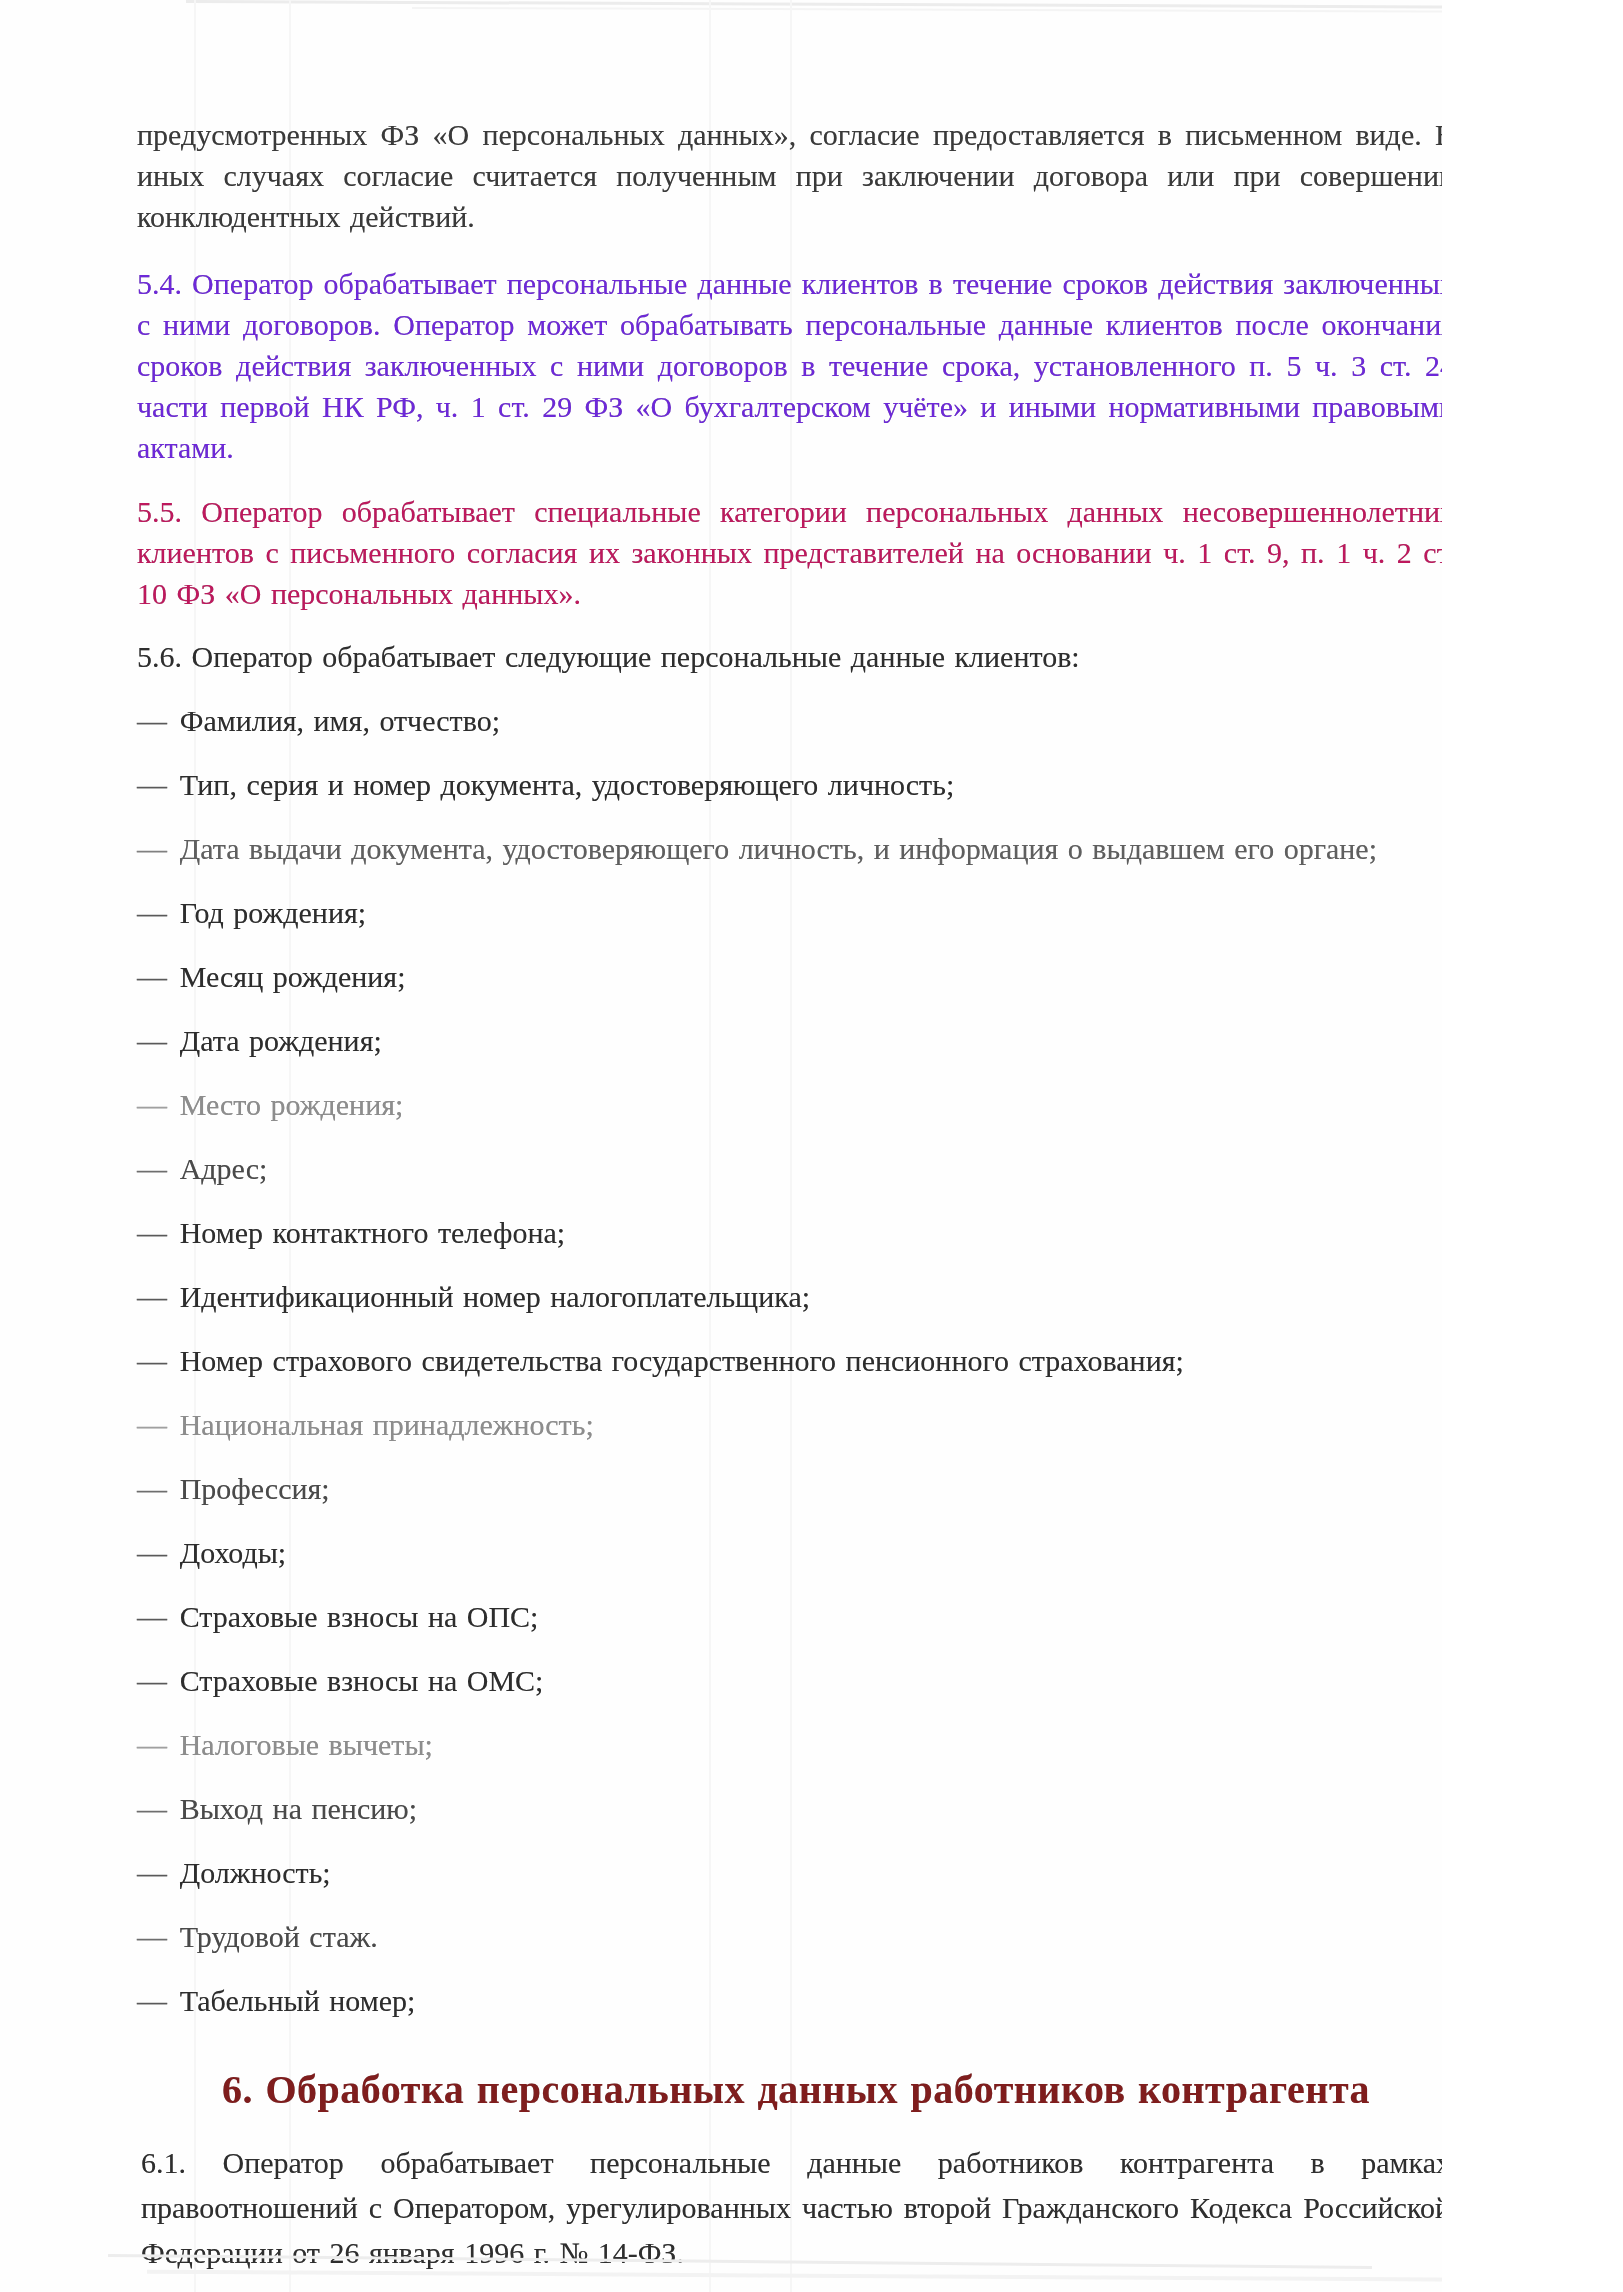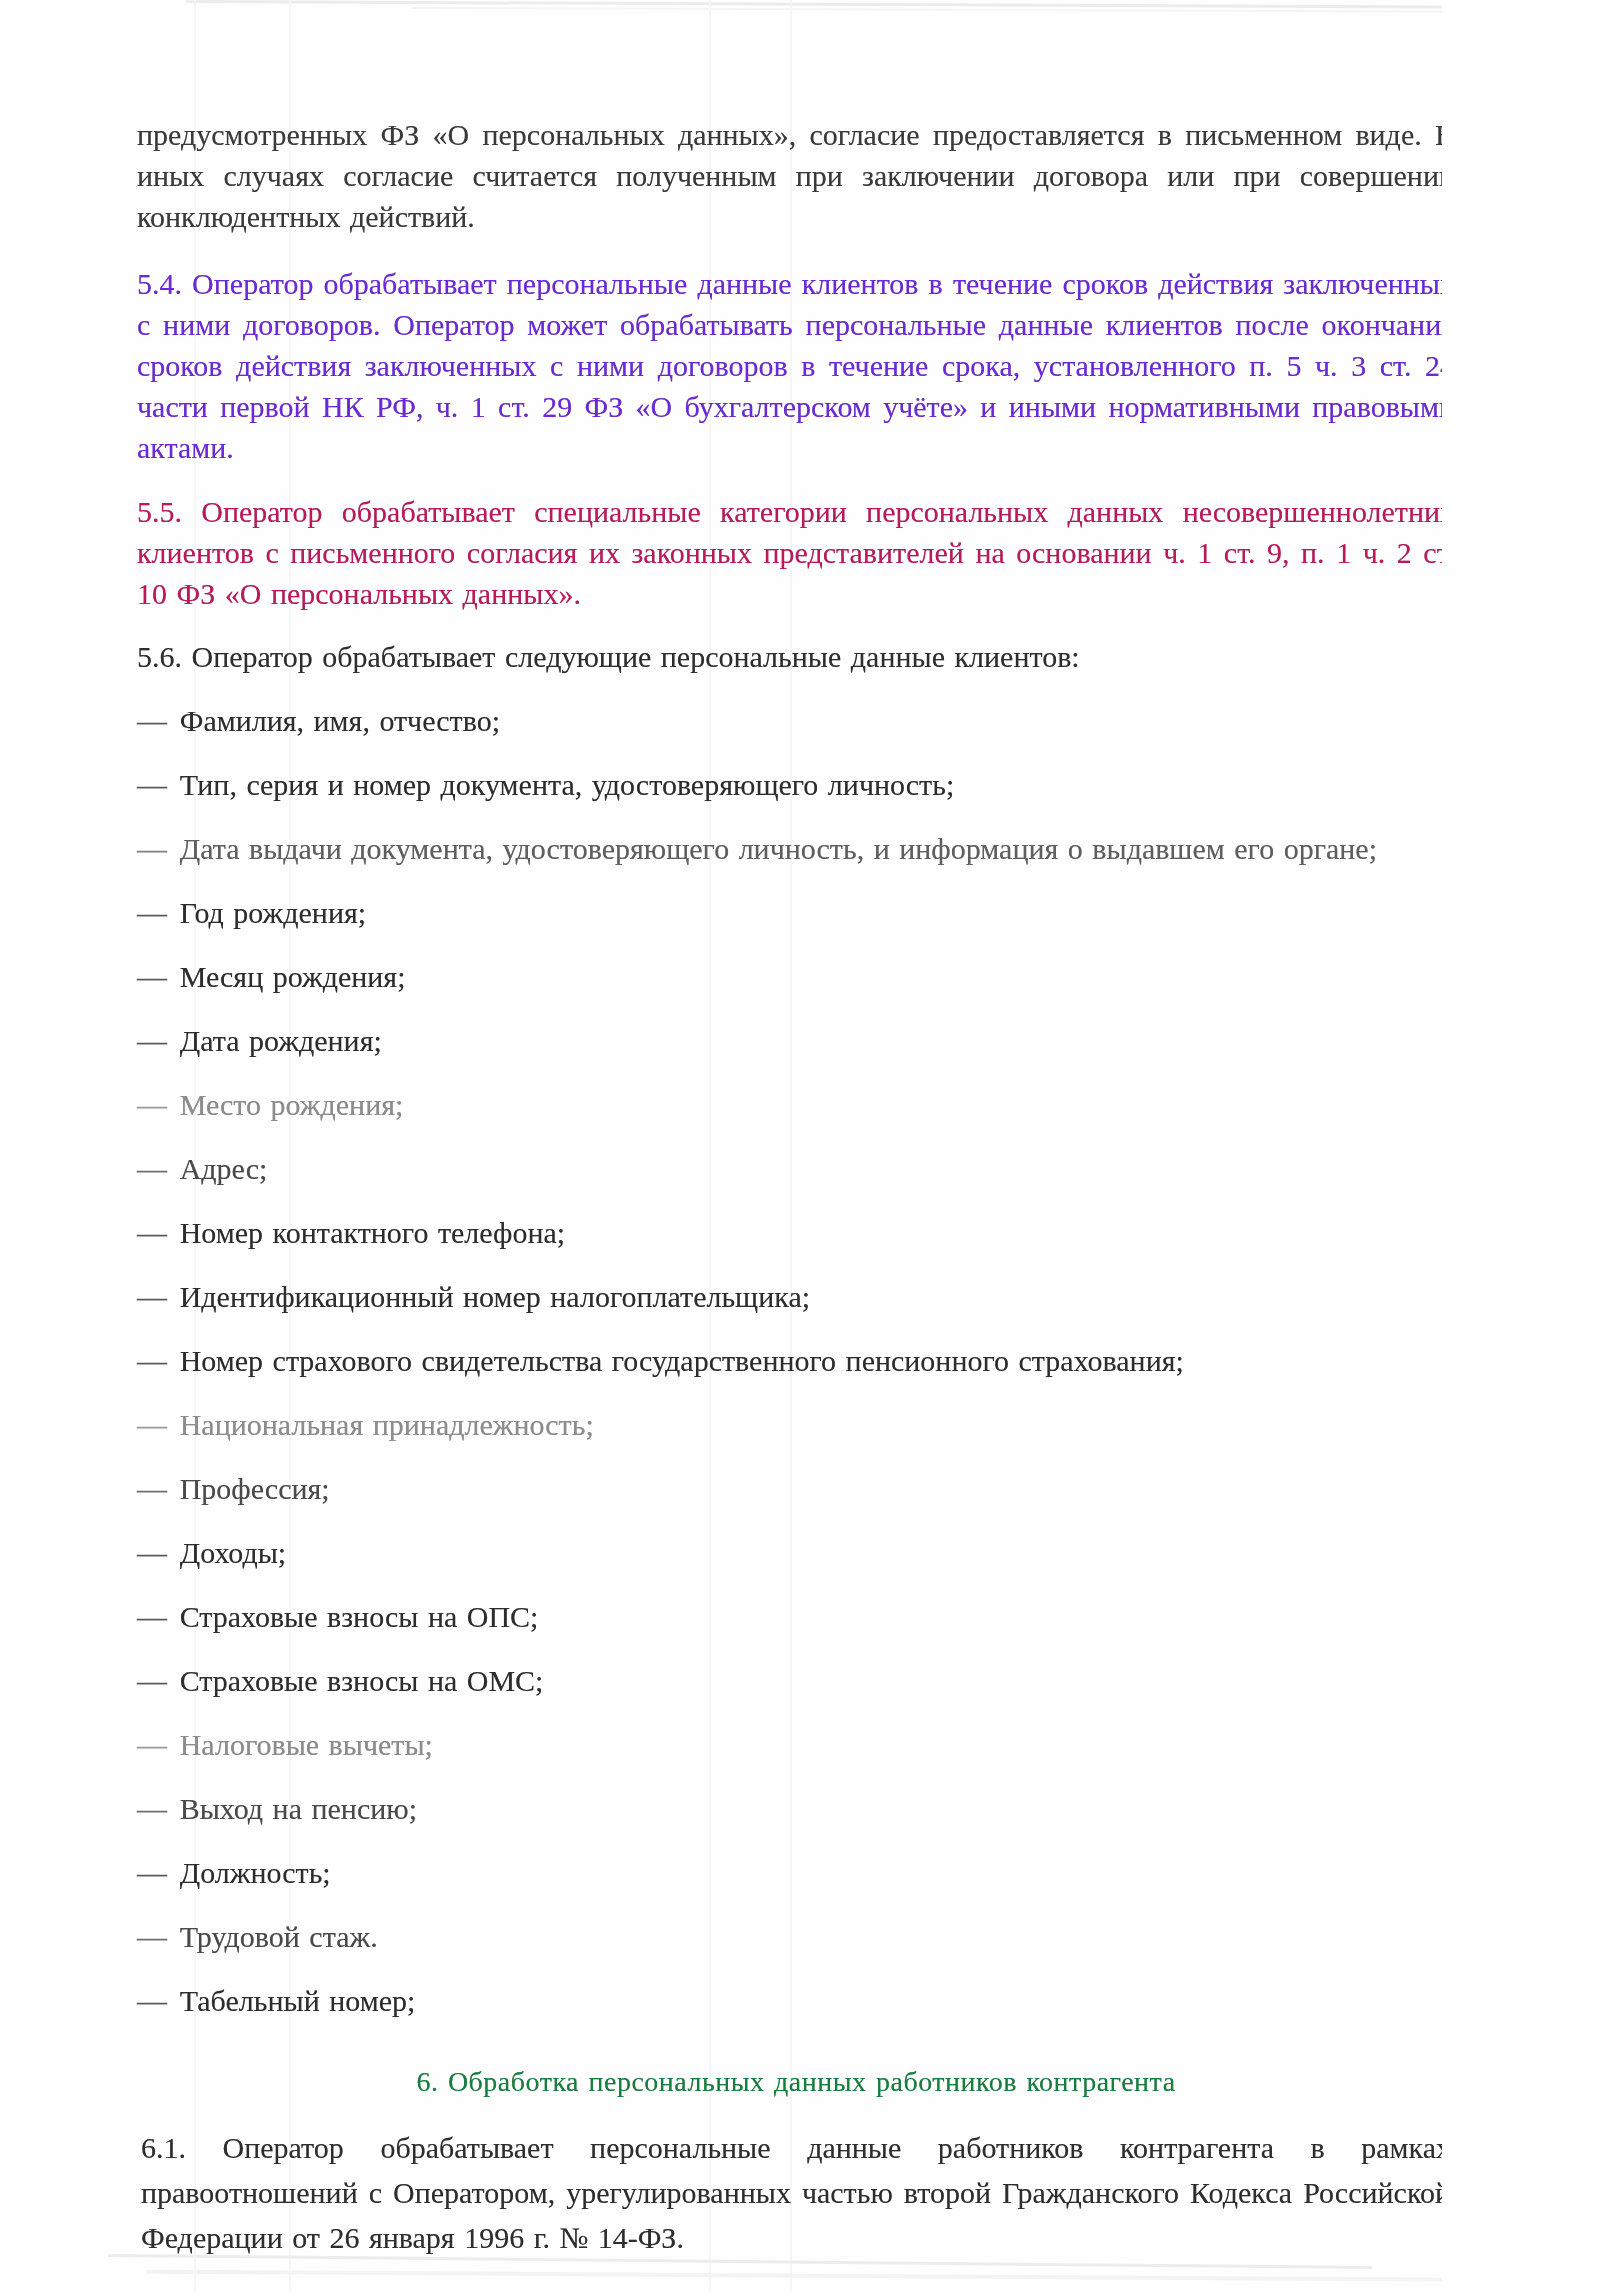--- a/index.html
+++ b/index.html
@@ -60,24 +60,24 @@
   .t-dark .dash { color: #5a5a5a; }
   .t-mid   { color: #4a4a4a; }
   .t-mid .dash { color: #6e6e6e; }
   .t-semi  { color: #5f5f5f; }
   .t-semi .dash { color: #808080; }
   .t-faded { color: #8d8d8d; }
   .t-faded .dash { color: #a0a0a0; }
 
   h2.sec-heading {
     margin: 45px 0 27.4px 0;
-    font-size: 28px;
-    font-weight: 400;
+    font-size: 40px;
+    font-weight: 700;
     text-align: center;
-    color: #15803d;
+    color: #7f1d1d;
     letter-spacing: 0.5px;
   }
   p.p61 {
     margin: 4px;
     line-height: 45px;
     text-align: justify;
     color: #2e2e2e;
   }
 </style>
 </head>

